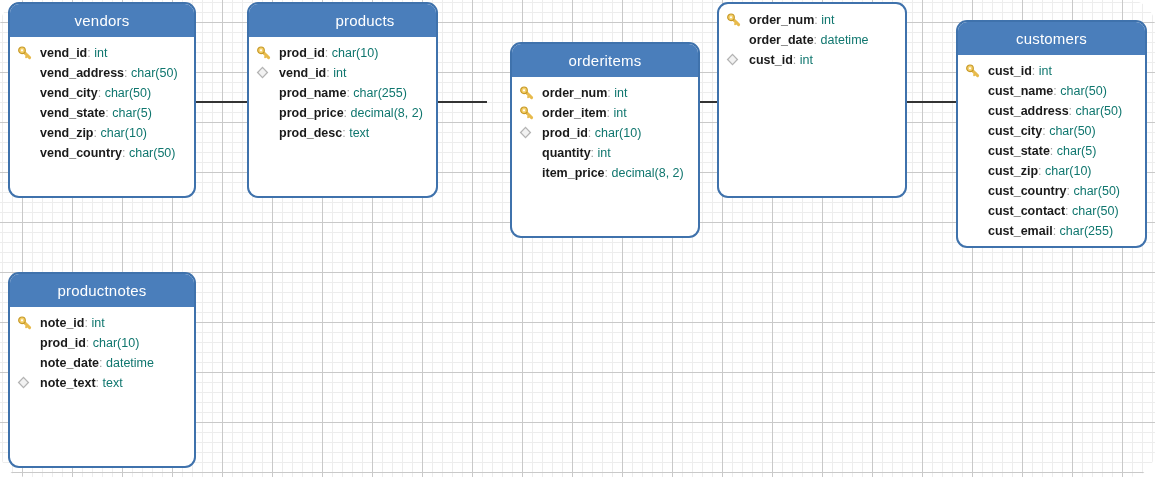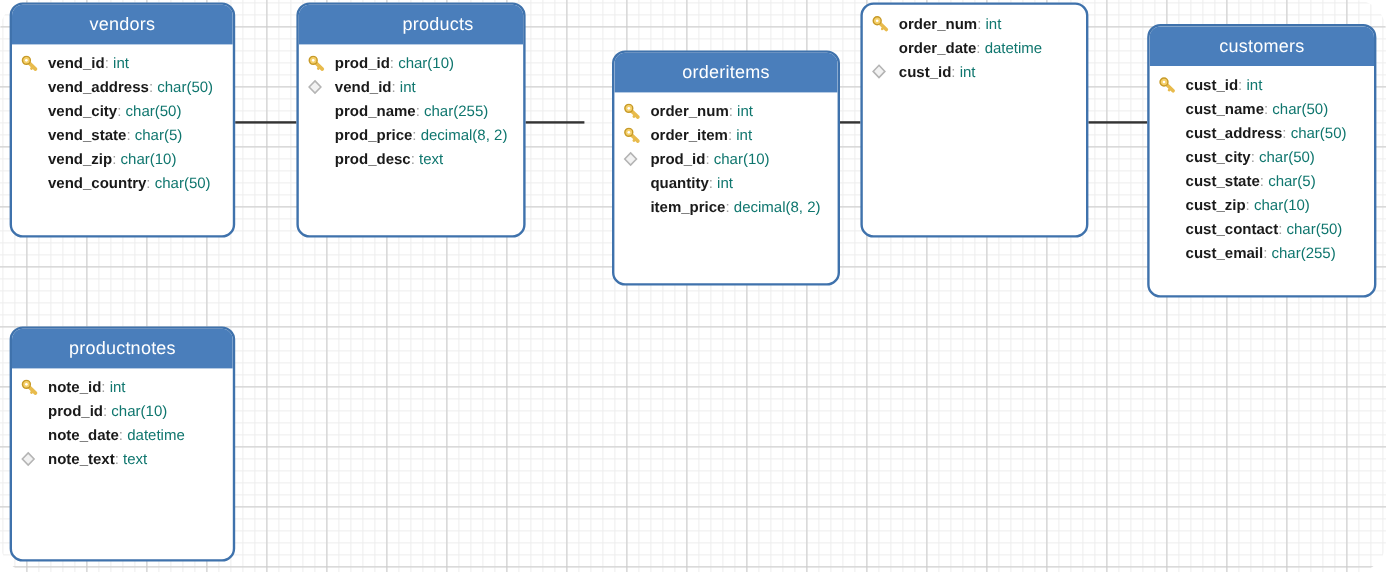--- a/index.html
+++ b/index.html
@@ -189,20 +189,21 @@
                 <path d="M10.6 9.6 L9.2 11.1" stroke="#e8bb4d" stroke-width="2.2" stroke-linecap="round"></path>
                 <circle cx="5" cy="4.3" r="3.3" fill="#f5d06b" stroke="#c79a28" stroke-width="1.2"></circle>
                 <circle cx="5" cy="4.3" r="1.1" fill="#ffffff"></circle>
               </svg>
             </span><span class="field-name">cust_id</span><span class="field-sep">:</span><span class="field-type"> int</span></div>
           <div class="field-row"><span class="field-name">cust_name</span><span class="field-sep">:</span><span class="field-type"> char(50)</span></div>
           <div class="field-row"><span class="field-name">cust_address</span><span class="field-sep">:</span><span class="field-type"> char(50)</span></div>
           <div class="field-row"><span class="field-name">cust_city</span><span class="field-sep">:</span><span class="field-type"> char(50)</span></div>
           <div class="field-row"><span class="field-name">cust_state</span><span class="field-sep">:</span><span class="field-type"> char(5)</span></div>
           <div class="field-row"><span class="field-name">cust_zip</span><span class="field-sep">:</span><span class="field-type"> char(10)</span></div>
+          <div class="field-row"><span class="field-name">cust_country</span><span class="field-sep">:</span><span class="field-type"> char(50)</span></div>
           <div class="field-row"><span class="field-name">cust_contact</span><span class="field-sep">:</span><span class="field-type"> char(50)</span></div>
           <div class="field-row"><span class="field-name">cust_email</span><span class="field-sep">:</span><span class="field-type"> char(255)</span></div>
         </div>
       </div>
       <div class="entity" style="left: 8px; top: 272px; width: 188px; height: 196px; border-color: rgb(63, 114, 172);">
         <div class="entity-header" style="background: rgb(74, 126, 187);">productnotes</div>
         <div class="entity-body">
           <div class="field-row"><span class="field-icon">
               <svg width="15" height="14" viewBox="0 0 15 14">
                 <path d="M7.2 6.4 L12.6 11.6" stroke="#e8bb4d" stroke-width="3" stroke-linecap="round"></path>

